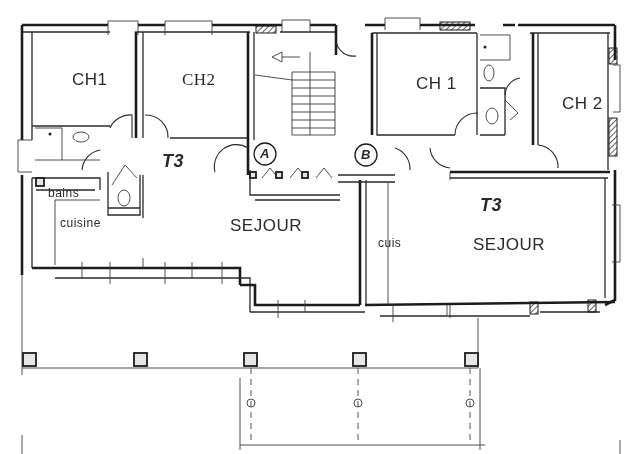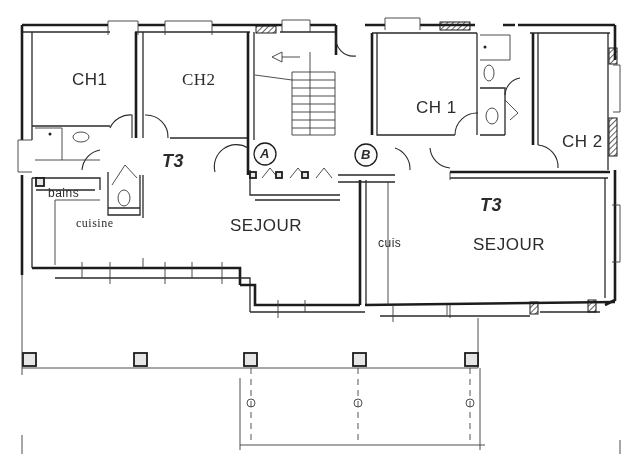--- a/index.html
+++ b/index.html
@@ -164,23 +164,23 @@
     <path class="hair" d="M22,435 L22,454 M620,440 L620,454"></path>
   </g>
 
   <circle class="bubble" cx="265" cy="154" r="11"></circle>
   <circle class="bubble" cx="366" cy="155" r="11"></circle>
 </svg>
 
 <div class="lbl" style="left:72px;top:70px;">CH1</div>
 <div class="lbl" style="left:182px;top:70px;font-family:Liberation Serif, serif;">CH2</div>
 <div class="lbl small" style="left:48px;top:146px;margin-top:40px;">bains</div>
-<div class="lbl small" style="left:76px;top:216px;font-family:Liberation Serif, serif;">cuisine</div>
+<div class="lbl small" style="left:60px;top:216px;">cuisine</div>
 <div class="lbl" style="left:230px;top:216px;">SEJOUR</div>
 <div class="lbl bold" style="left:162px;top:151px;">T3</div>
 <div class="lbl circ" style="left:255px;top:146px;">A</div>
 
-<div class="lbl" style="left:416px;top:74px;margin-top:24px;">CH 1</div>
-<div class="lbl" style="left:562px;top:94px;margin-top:38px;">CH 2</div>
+<div class="lbl" style="left:416px;top:74px;">CH 1</div>
+<div class="lbl" style="left:562px;top:94px;">CH 2</div>
 <div class="lbl small" style="left:378px;top:236px;">cuis</div>
 <div class="lbl" style="left:473px;top:235px;">SEJOUR</div>
 <div class="lbl bold" style="left:480px;top:195px;">T3</div>
 <div class="lbl circ" style="left:356px;top:147px;">B</div>
 
 </body></html>

